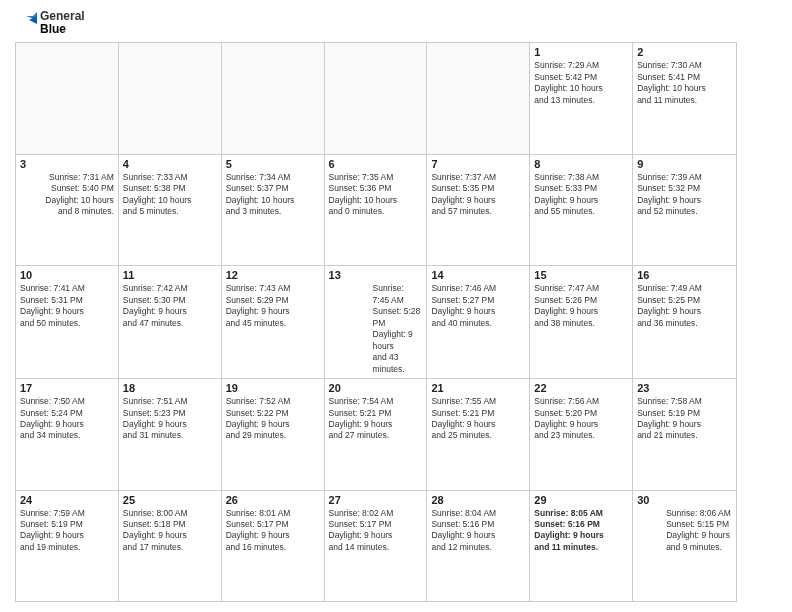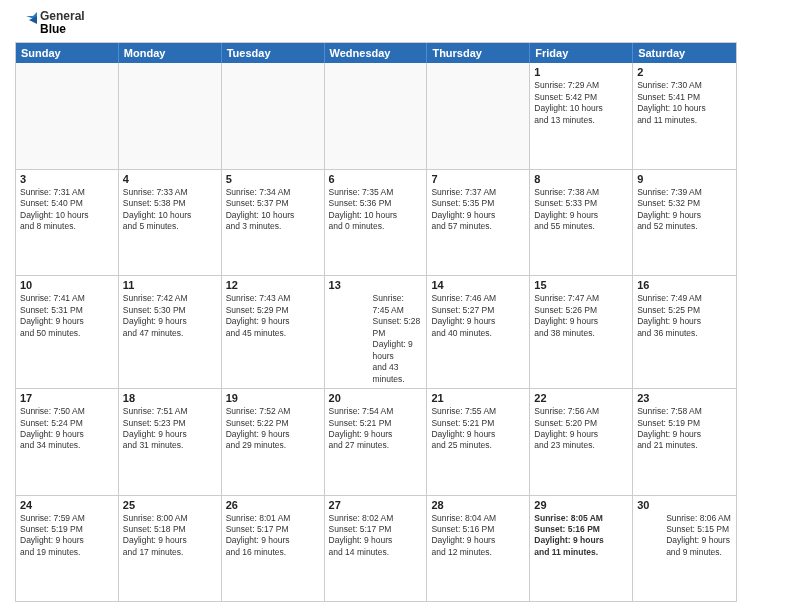--- a/index.html
+++ b/index.html
@@ -114,29 +114,20 @@
     </div>
   </div>
 </div>
     <div class="title-block">
       <div class="month-title"></div>
       <div class="subtitle"></div>
     </div>
   </div>
 
   <div class="calendar">
-    <div class="cal-header">
-    <div class="cal-header-cell">Sunday</div>
-        <div class="cal-header-cell">Monday</div>
-        <div class="cal-header-cell">Tuesday</div>
-        <div class="cal-header-cell">Wednesday</div>
-        <div class="cal-header-cell">Thursday</div>
-        <div class="cal-header-cell">Friday</div>
-        <div class="cal-header-cell">Saturday</div>
-      </div>
     <div class="cal-body">
     <div class="cal-row">
           <div class="cal-cell empty"></div>
           <div class="cal-cell empty"></div>
           <div class="cal-cell empty"></div>
           <div class="cal-cell empty"></div>
           <div class="cal-cell empty"></div>
           <div class="cal-cell">
             <div class="day-num">1</div>
             <div class="day-info" style="white-space: pre-line;">Sunrise: 7:29 AM
@@ -148,21 +139,21 @@
             <div class="day-num">2</div>
             <div class="day-info" style="white-space: pre-line;">Sunrise: 7:30 AM
 Sunset: 5:41 PM
 Daylight: 10 hours
 and 11 minutes.</div>
           </div>
         </div>
         <div class="cal-row">
           <div class="cal-cell">
             <div class="day-num">3</div>
-            <div class="day-info" style="white-space: pre-line;">Sunrise: 7:31 AM
+            <div class="day-info" style="white-space: pre-line; text-align: right;">Sunrise: 7:31 AM
 Sunset: 5:40 PM
 Daylight: 10 hours
 and 8 minutes.</div>
           </div>
           <div class="cal-cell">
             <div class="day-num">4</div>
             <div class="day-info" style="white-space: pre-line;">Sunrise: 7:33 AM
 Sunset: 5:38 PM
 Daylight: 10 hours
 and 5 minutes.</div>

